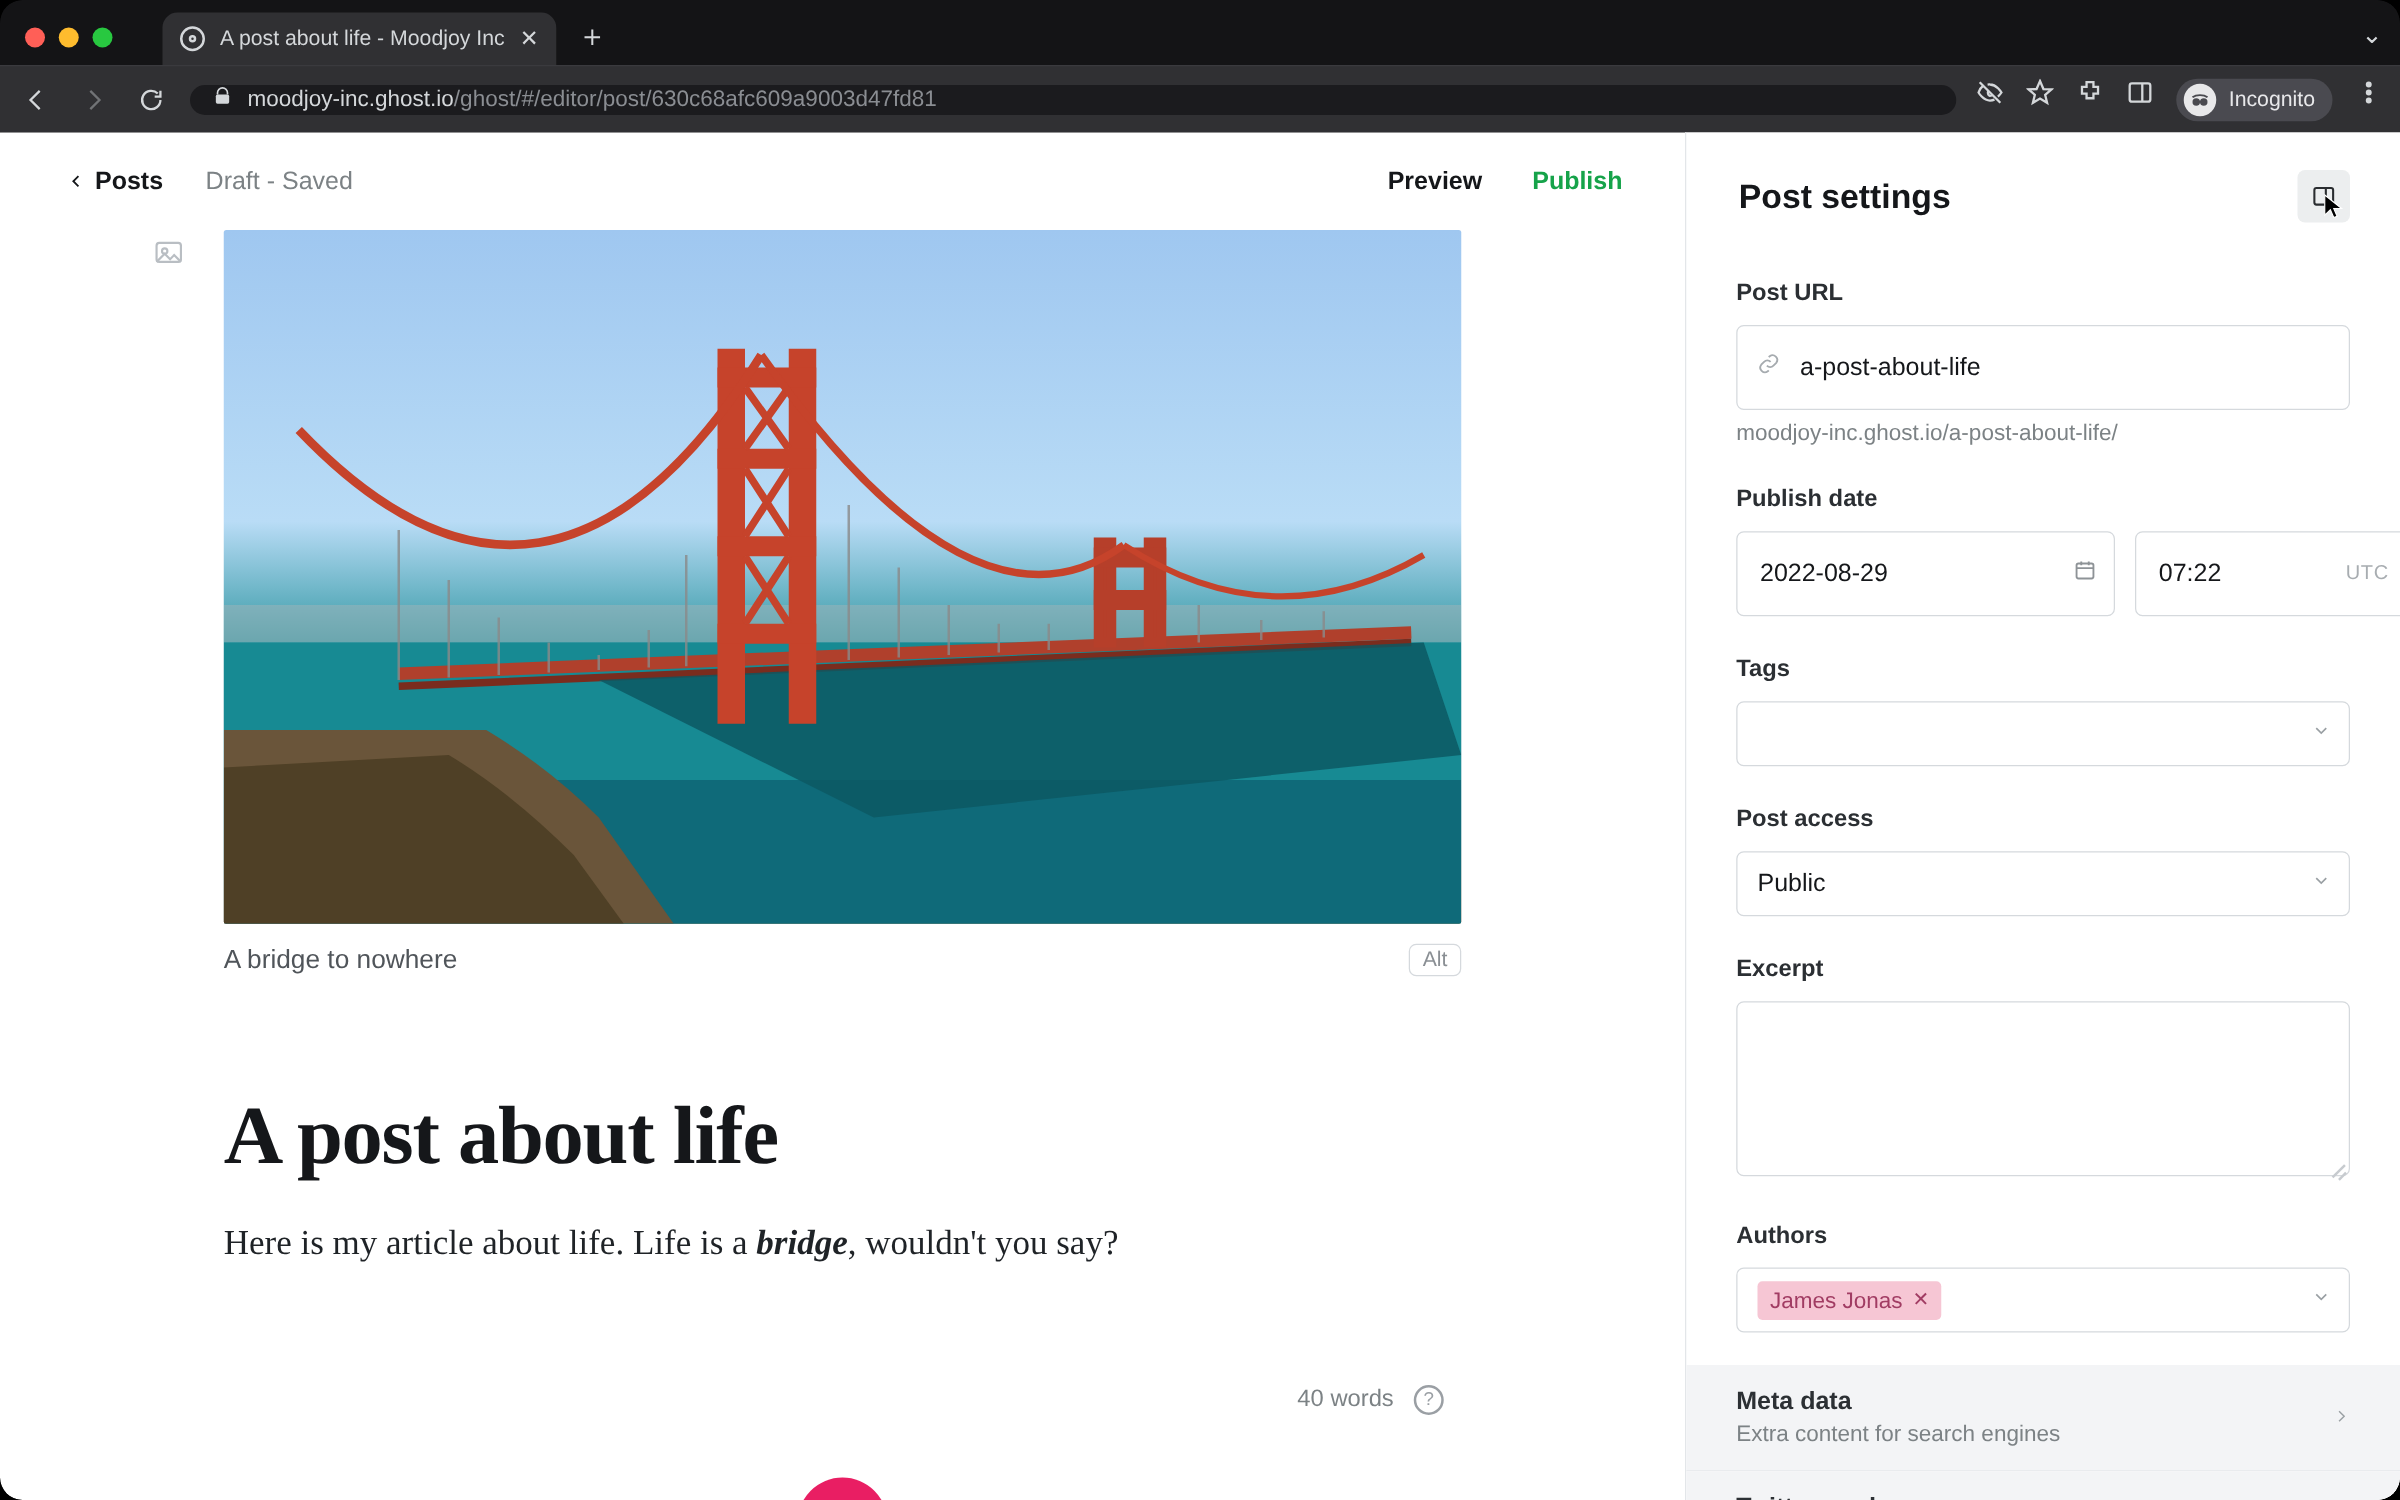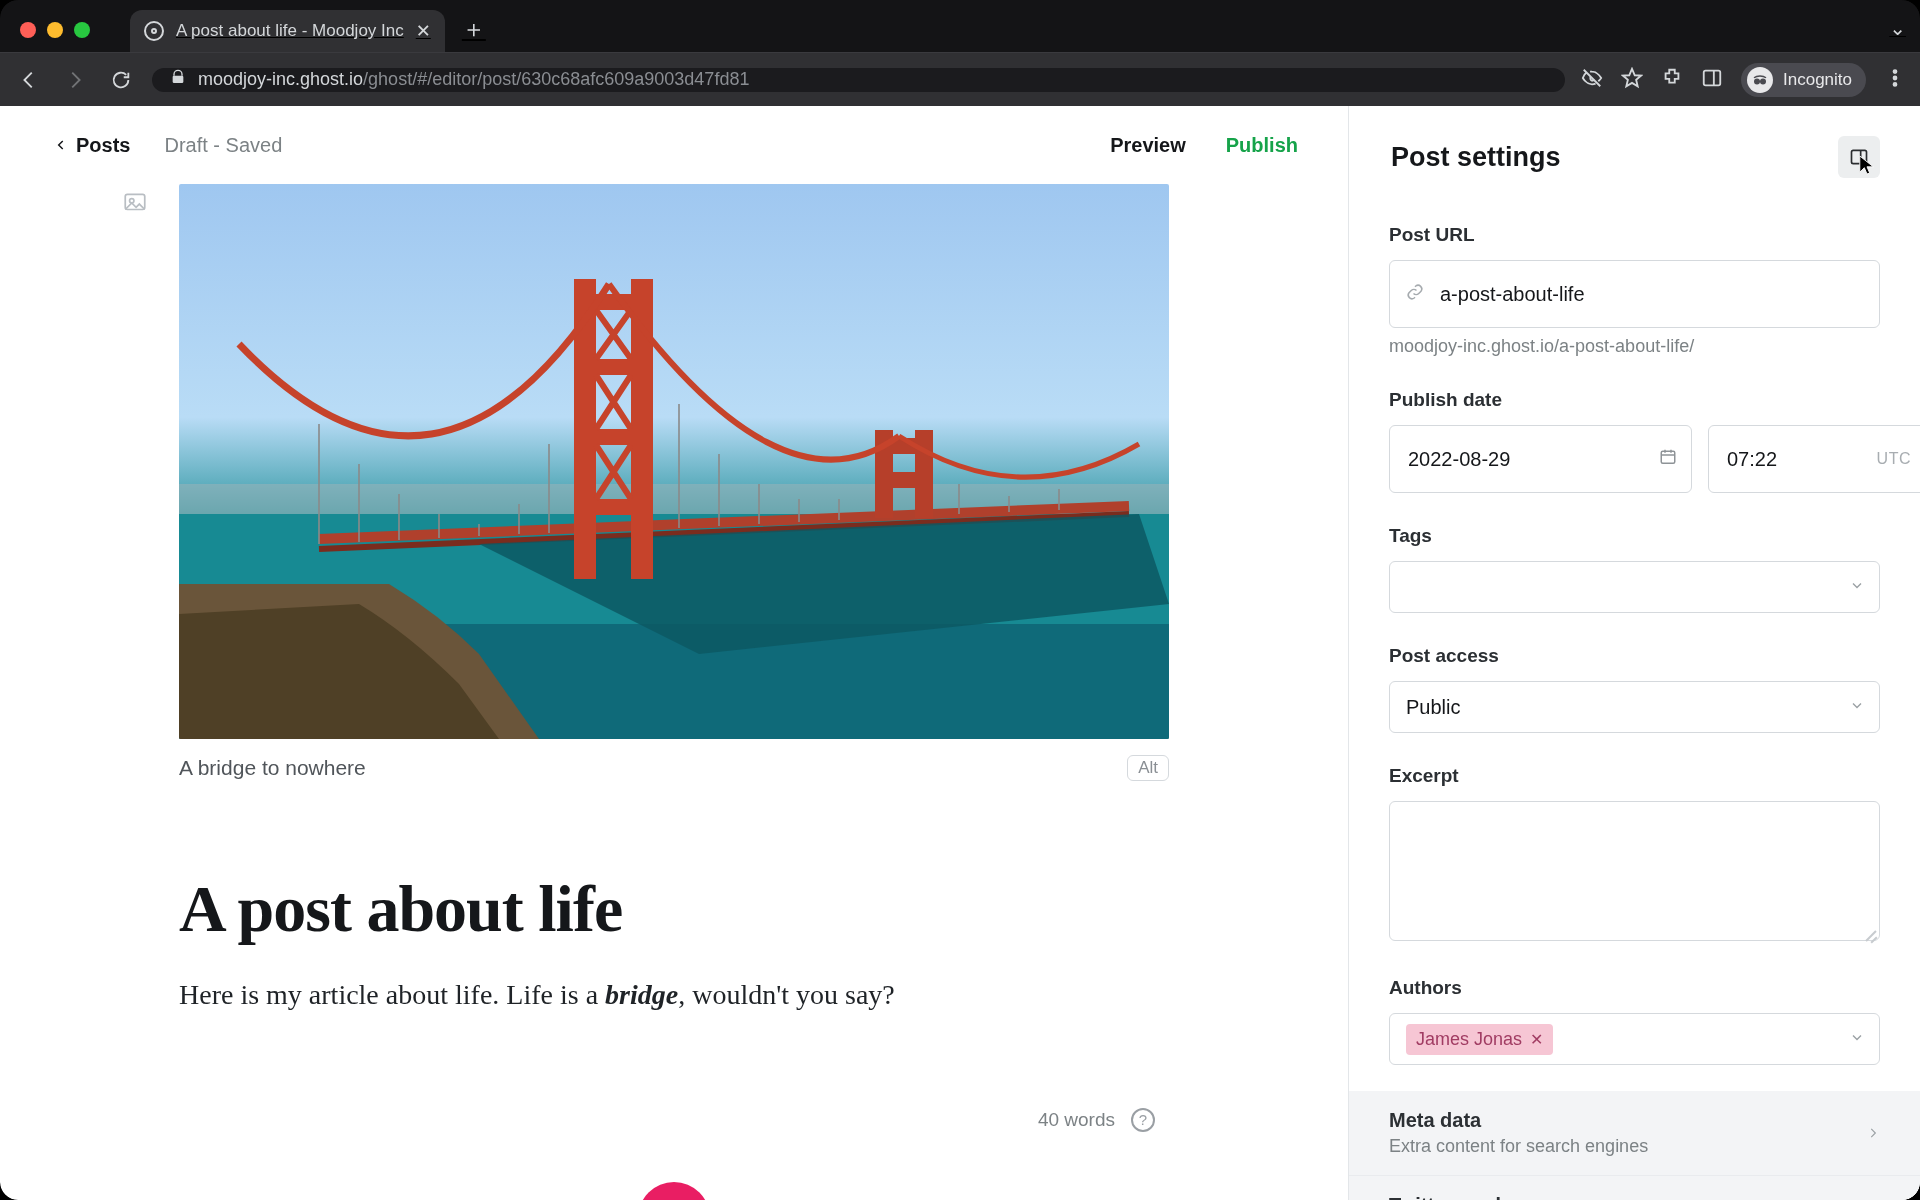--- a/index.html
+++ b/index.html
@@ -29,21 +29,21 @@
   }
   
   .mac{
     width:1920px;height:1200px;border-radius:18px;overflow:hidden;background:var(--chrome-darker);
     box-shadow:0 0 0 1px rgba(0,0,0,.4) inset;
     position:relative;
   }
 
   
   .titlebar{
-    height:52px;background:var(--chrome-darker);display:flex;align-items:flex-end;padding:0 14px;text-decoration:underline;
+    height:52px;background:var(--chrome-darker);display:flex;align-items:flex-end;padding:0 14px;
   }
   .traffic{display:flex;gap:11px;align-items:center;margin-bottom:14px;margin-left:6px;margin-right:40px}
   .dot{width:16px;height:16px;border-radius:50%}
   .dot.red{background:#ff5f57}.dot.yel{background:#febc2e}.dot.grn{background:#28c840}
   .tabs{display:flex;align-items:flex-end;height:100%;}
   .tab{
     background:var(--chrome-tab);color:var(--chrome-text);
     height:42px;min-width:300px;border-top-left-radius:12px;border-top-right-radius:12px;
     display:flex;align-items:center;padding:0 14px;font-size:17px;gap:12px;
   }
@@ -61,21 +61,21 @@
   }
   .tbtn{width:30px;height:30px;display:flex;align-items:center;justify-content:center;color:var(--chrome-text)}
   .tbtn svg{width:22px;height:22px;stroke:var(--chrome-text);fill:none;stroke-width:2}
   .tbtn.dim{opacity:.4}
   .omnibox{
     flex:1;height:24px;background:#1b1b1e;border-radius:20px;display:flex;align-items:center;color:var(--chrome-text);
     padding:0 18px;font-size:18px;gap:12px;
   }
   .omnibox .lock svg{width:16px;height:16px;fill:var(--chrome-text)}
   .omnibox .url .path{color:#8a8d92}
-  .right-icons{display:flex;align-items:center;gap:18px;color:var(--chrome-text)}
+  .right-icons{display:flex;gap:18px;color:var(--chrome-text)}
   .right-icons svg{width:22px;height:22px;stroke:var(--chrome-text);fill:none;stroke-width:2}
   .incog-badge{display:flex;align-items:center;gap:10px;background:#4a4a50;padding:4px 14px 4px 6px;border-radius:20px;color:#e8e8ea;font-size:17px}
   .incog-badge .face{width:26px;height:26px;border-radius:50%;background:#e8e8ea;display:flex;align-items:center;justify-content:center}
   .incog-badge .face svg{width:18px;height:18px;stroke:#4a4a50;fill:#4a4a50}
 
   
   .viewport{
     position:absolute;left:0;right:0;top:106px;bottom:0;background:var(--bg);
     display:flex;
   }

